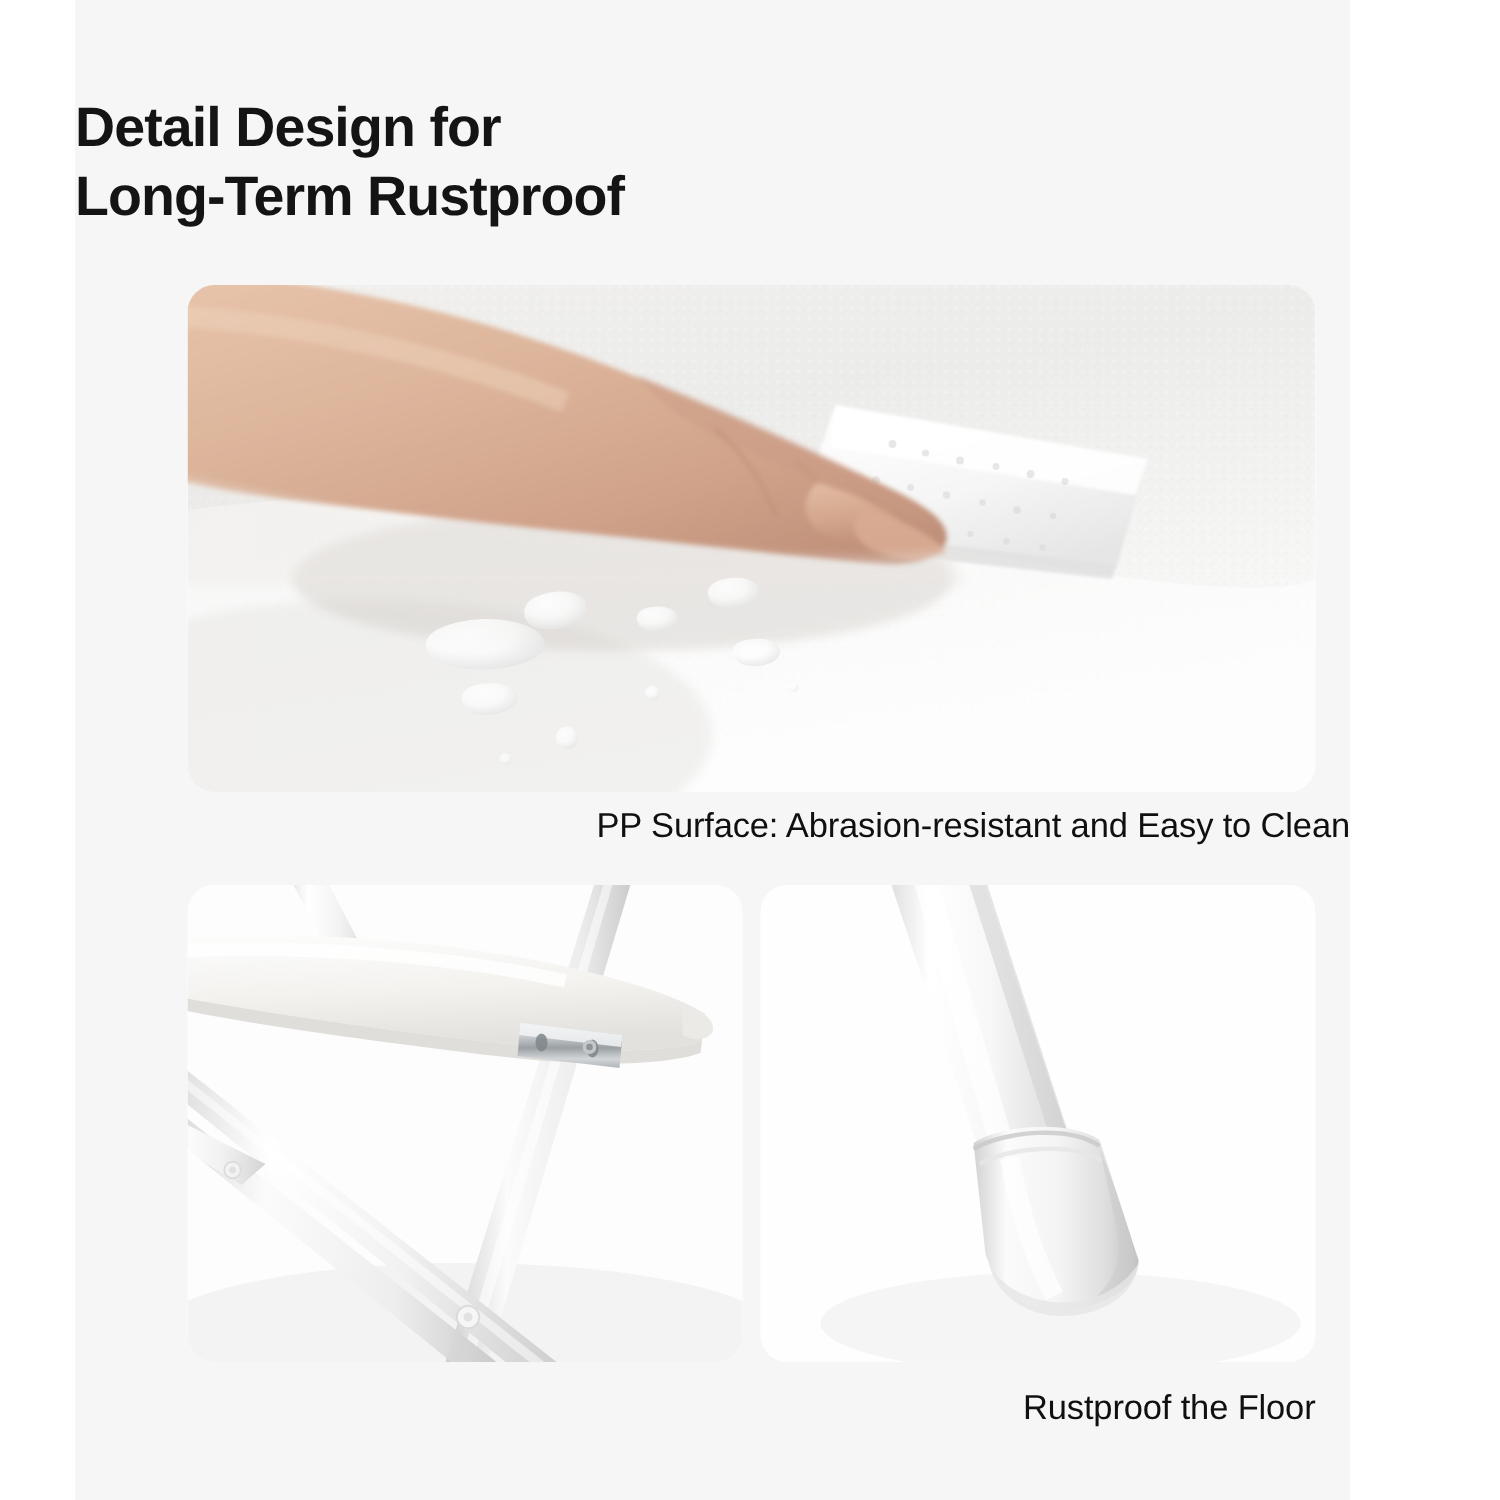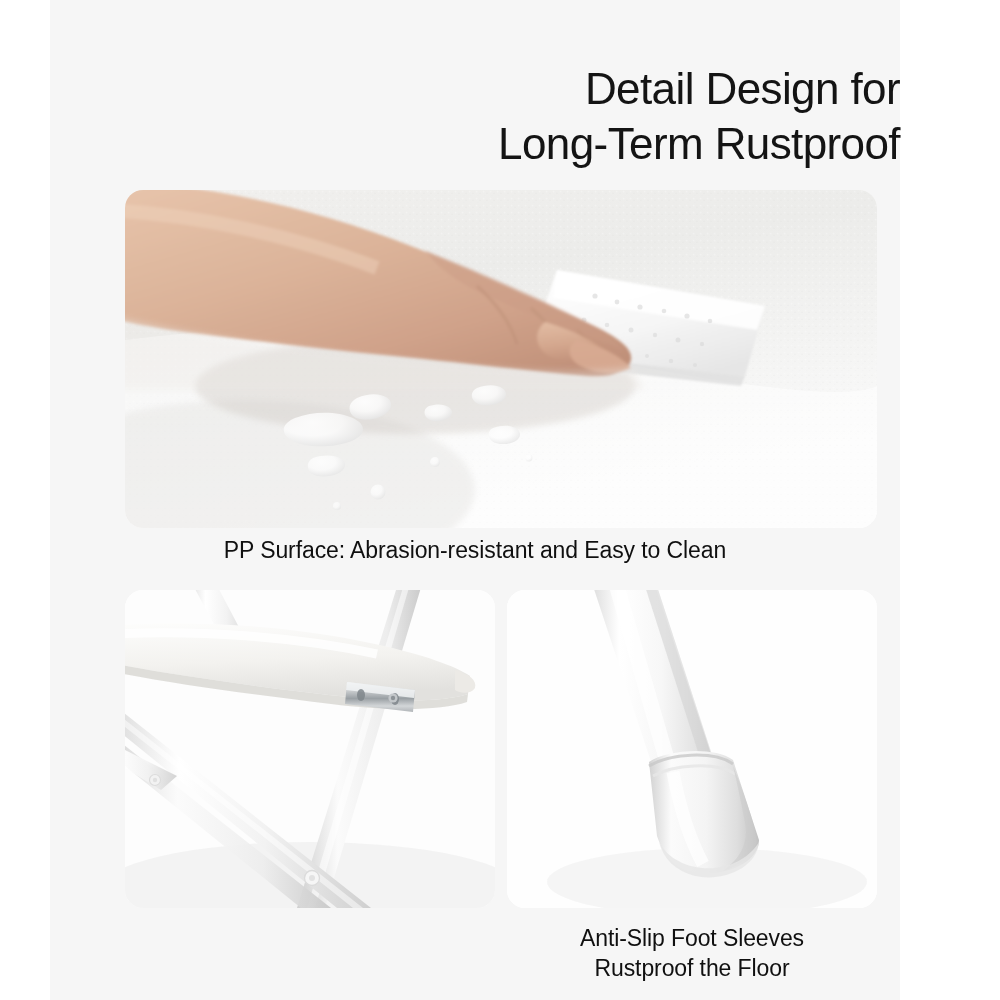--- a/index.html
+++ b/index.html
@@ -20,24 +20,24 @@
     left:50px; top:0;
     width:850px; height:1000px;
     background:#f6f6f6;
   }
 
   
   .heading {
     position:absolute;
     left:50px; top:62px;
     width:850px;
-    text-align:right;
+    text-align:left;
     color:#141414;
-    font-weight:normal;
-    font-size:44px;
+    font-weight:bold;
+    font-size:37px;
     line-height:1.24;
     letter-spacing:-0.6px;
   }
   .heading .line { display:block; white-space:nowrap; }
 
   
   .card {
     position:absolute;
     background:#ffffff;
     border-radius:18px;
@@ -46,21 +46,21 @@
   #card-main   { left:125px; top:190px;  width:752px; height:338px; }
   #card-frame  { left:125px; top:590px;  width:370px; height:318px; }
   #card-foot   { left:507px; top:590px;  width:370px; height:318px; }
 
   .card-photo { position:absolute; inset:0; overflow:hidden; }
   .card-photo svg { display:block; width:100%; height:100%; }
 
   
   .caption {
     position:absolute;
-    text-align:center;
+    text-align:right;
     color:#101010;
     font-size:23px;
     font-weight:500;
     line-height:1.32;
     letter-spacing:-0.1px;
   }
   #caption-main  { left:50px;  top:535px; width:850px; }
   #caption-frame { left:125px; top:923px; width:370px; }
   #caption-foot  { left:507px; top:923px; width:370px; }
   .caption .line { display:block; }
@@ -323,17 +323,16 @@
           <path d="M226 176 C 238 206, 248 234, 250 252 C 246 266, 232 276, 216 281
                    C 234 268, 242 252, 238 232 C 234 212, 230 192, 226 176Z" fill="#c9c9c9" opacity="0.5"></path>
 
           <path d="M152 252 C 170 286, 230 288, 252 252 C 250 278, 216 292, 188 286 C 168 281, 156 268, 152 252Z" fill="#e6e6e6" opacity="0.8"></path>
         </g>
       </svg>
     </div>
   </div>
 
   <div class="caption" id="caption-foot">
-    <span class="line">Anti-Slip Foot Sleeves</span>
     <span class="line">Rustproof the Floor</span>
   </div>
 
 </div>
 
 </body></html>

